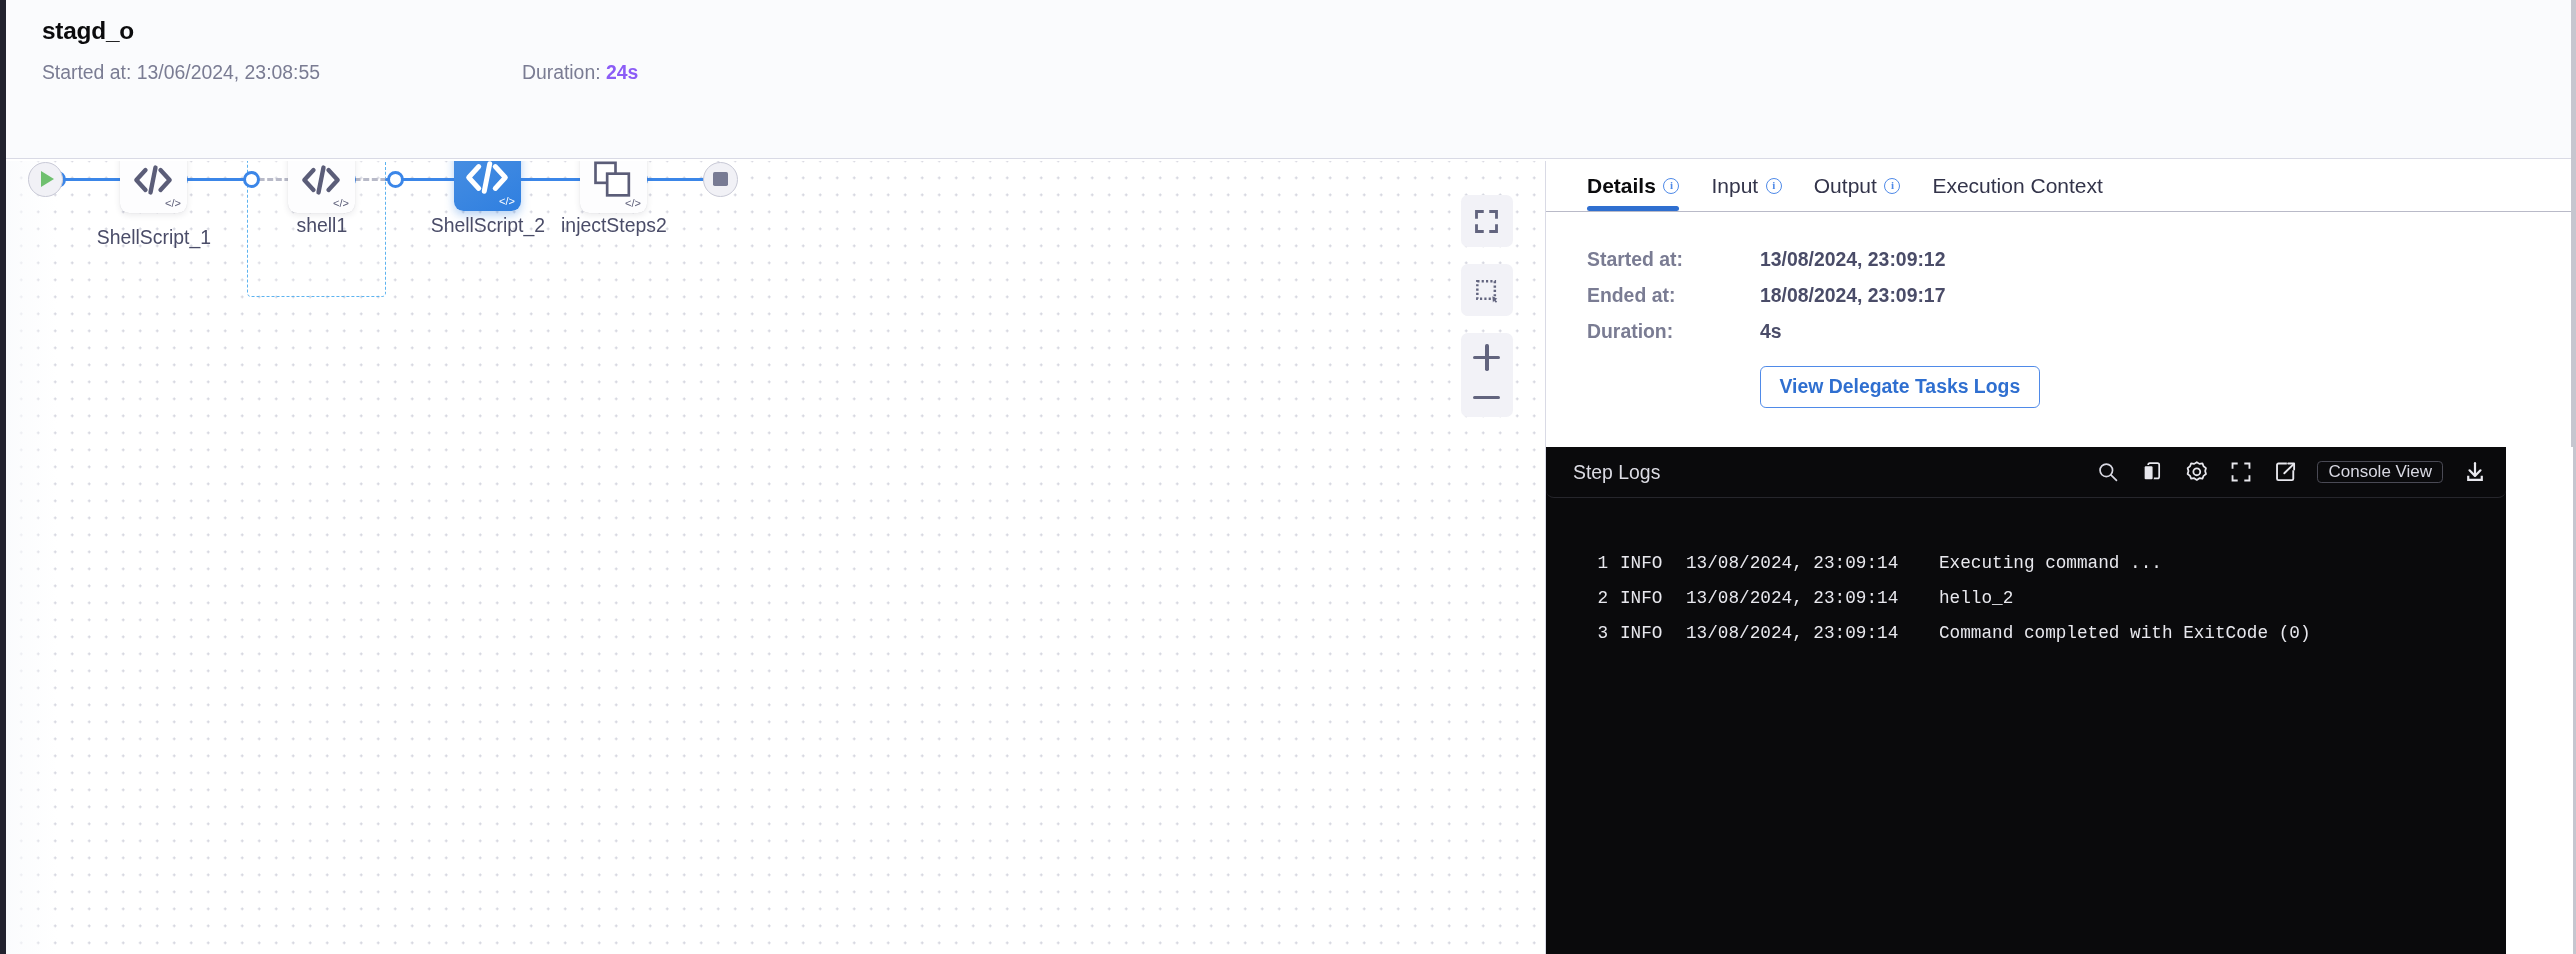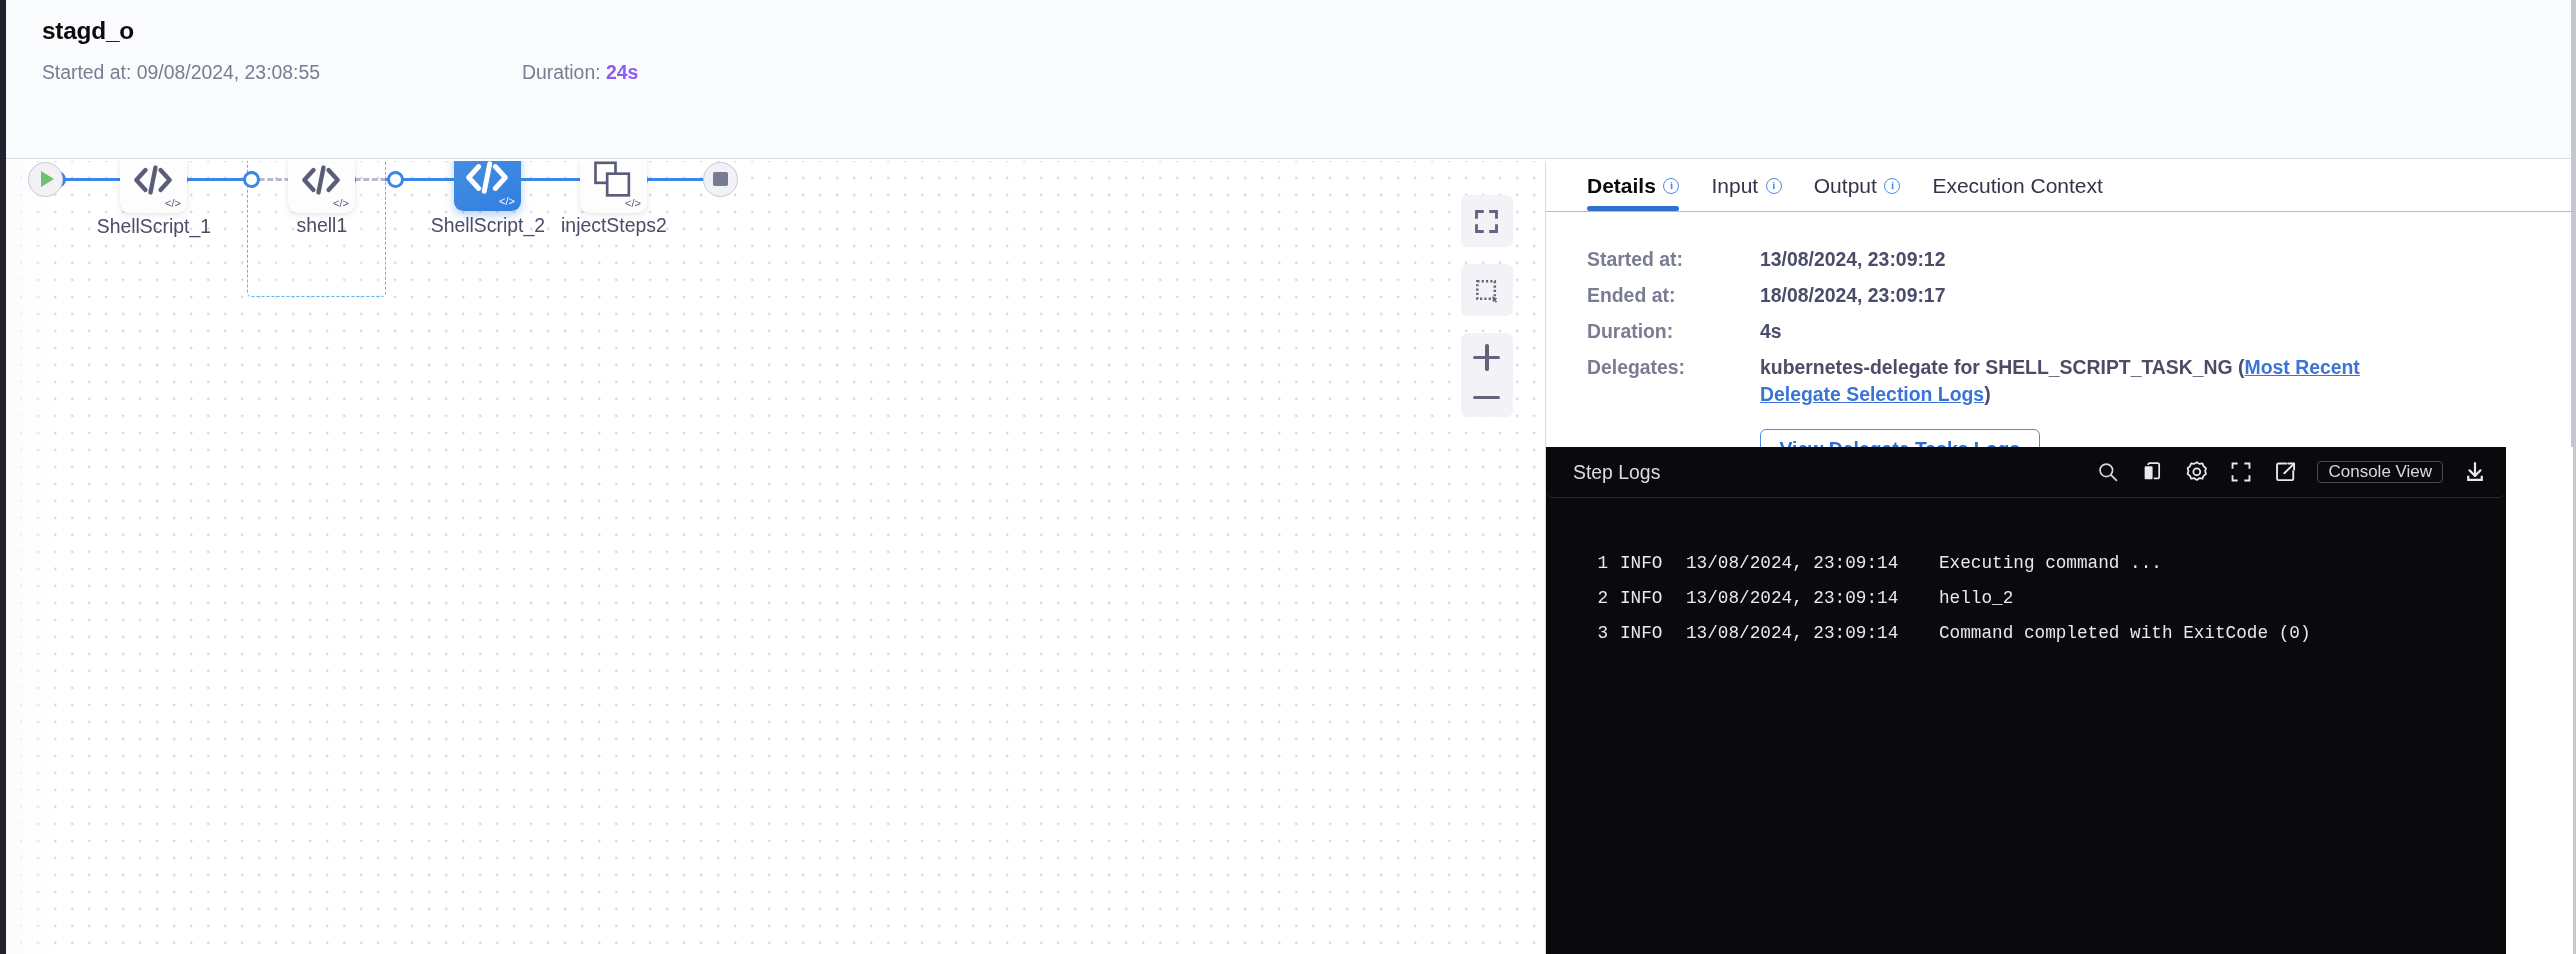--- a/index.html
+++ b/index.html
@@ -205,21 +205,21 @@
 
 <div id="root">
 
   <div class="left-rail"></div>
   <div class="right-border"></div>
 
   <div class="header">
     <div class="header-title">stagd_o</div>
     <div class="header-meta-started">
       <span>Started at:</span>
-      <span>09/08/2024, 23:08:55</span>
+      <span>13/06/2024, 23:08:55</span>
     </div>
     <div class="header-meta-duration">
       <span>Duration:</span>
       <span class="meta-strong">24s</span>
     </div>
   </div>
 
   <div class="canvas">
     <div class="canvas-vignette"></div>
 
@@ -254,21 +254,21 @@
       <svg width="40" height="34" viewBox="0 0 48 40">
         <g fill="none" stroke="#5b5d78" stroke-width="5.2" stroke-linecap="round" stroke-linejoin="round">
           <polyline points="15,8 4,20 15,32"></polyline>
           <polyline points="33,8 44,20 33,32"></polyline>
           <line x1="27" y1="5" x2="21" y2="35"></line>
         </g>
       </svg>
       <span class="corner">&lt;/&gt;</span>
 
     </div>
-    <div class="node-label" style="left:72px; top:54px; width:152px;">ShellScript_1</div>
+    <div class="node-label" style="left:72px; top:65px; width:152px;">ShellScript_1</div>
 
     <div class="node" style="left:282px; top:-15px;">
       <svg width="40" height="34" viewBox="0 0 48 40">
         <g fill="none" stroke="#5b5d78" stroke-width="5.2" stroke-linecap="round" stroke-linejoin="round">
           <polyline points="15,8 4,20 15,32"></polyline>
           <polyline points="33,8 44,20 33,32"></polyline>
           <line x1="27" y1="5" x2="21" y2="35"></line>
         </g>
       </svg>
       <span class="corner">&lt;/&gt;</span>
@@ -358,26 +358,20 @@
         <div class="dvalue">13/08/2024, 23:09:12</div>
       </div>
       <div class="drow">
         <div class="dlabel">Ended at:</div>
         <div class="dvalue">18/08/2024, 23:09:17</div>
       </div>
       <div class="drow">
         <div class="dlabel">Duration:</div>
         <div class="dvalue">4s</div>
       </div>
-      <div class="drow">
-        <div class="dlabel">Delegates:</div>
-        <div class="dvalue">
-          <span>kubernetes-delegate for SHELL_SCRIPT_TASK_NG (</span><a class="dlink" href="#">Most Recent Delegate Selection Logs</a><span>)</span>
-        </div>
-      </div>
       <div class="btn-outline">View Delegate Tasks Logs</div>
     </div>
 
     <div class="logs">
       <div class="logs-bar">
         <div class="logs-title">Step Logs</div>
         <div class="logs-actions">
           <div class="licon">
             <svg width="22" height="22" viewBox="0 0 26 26">
               <circle cx="11" cy="11" r="7.4" fill="none" stroke="#d8d8e2" stroke-width="2"></circle>

